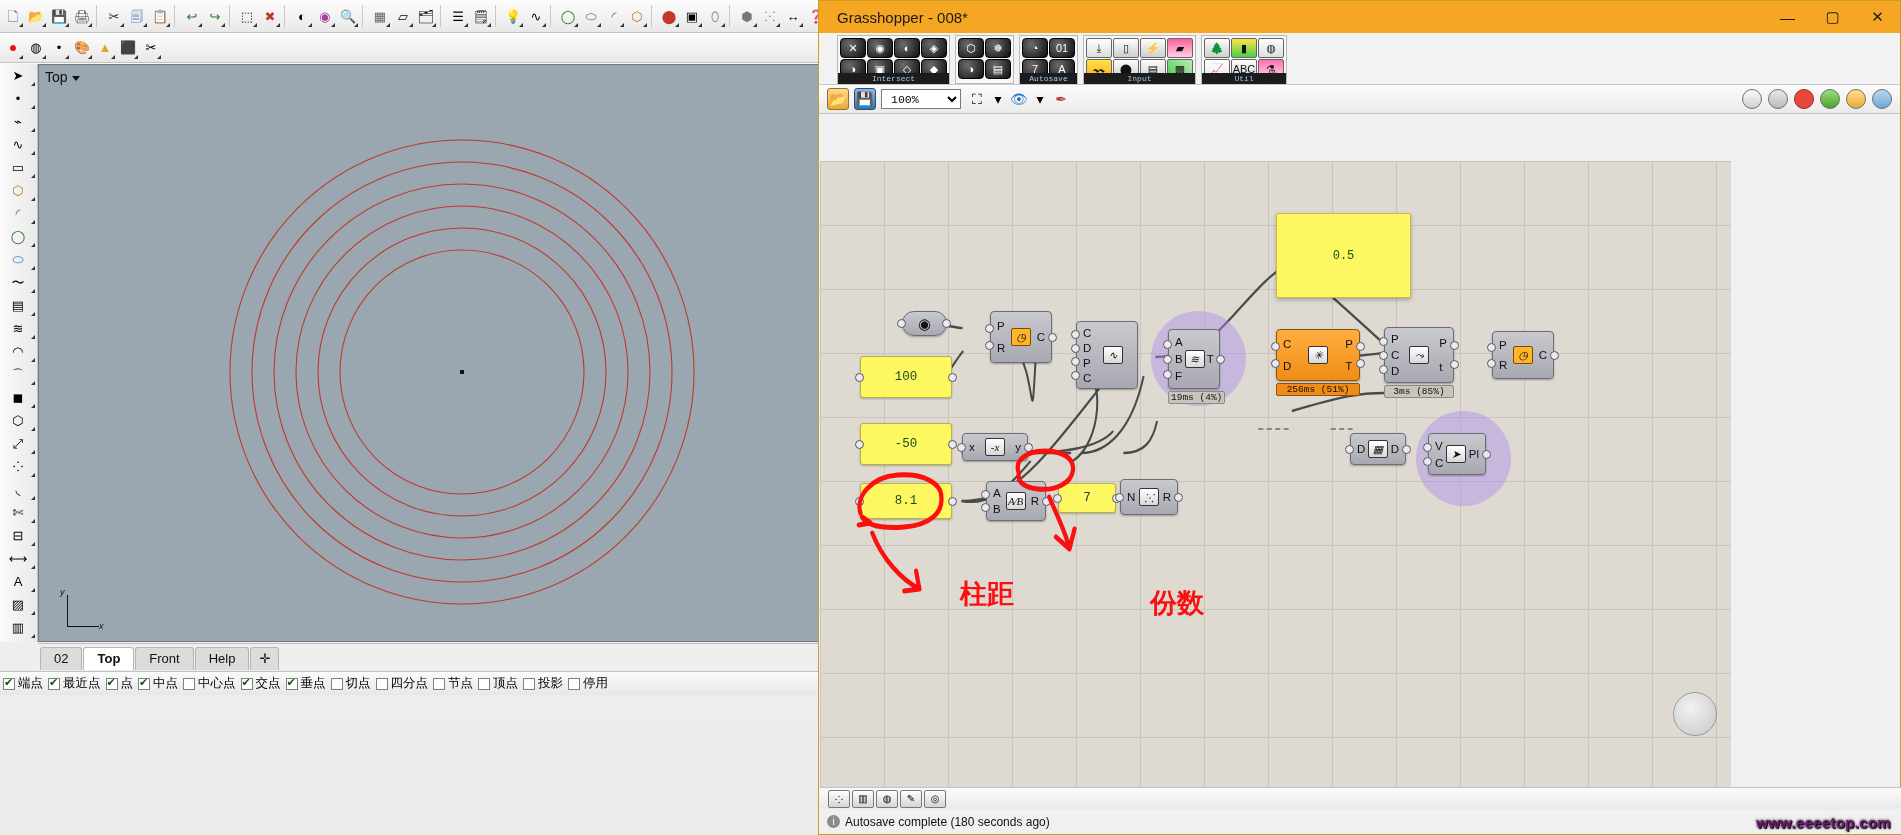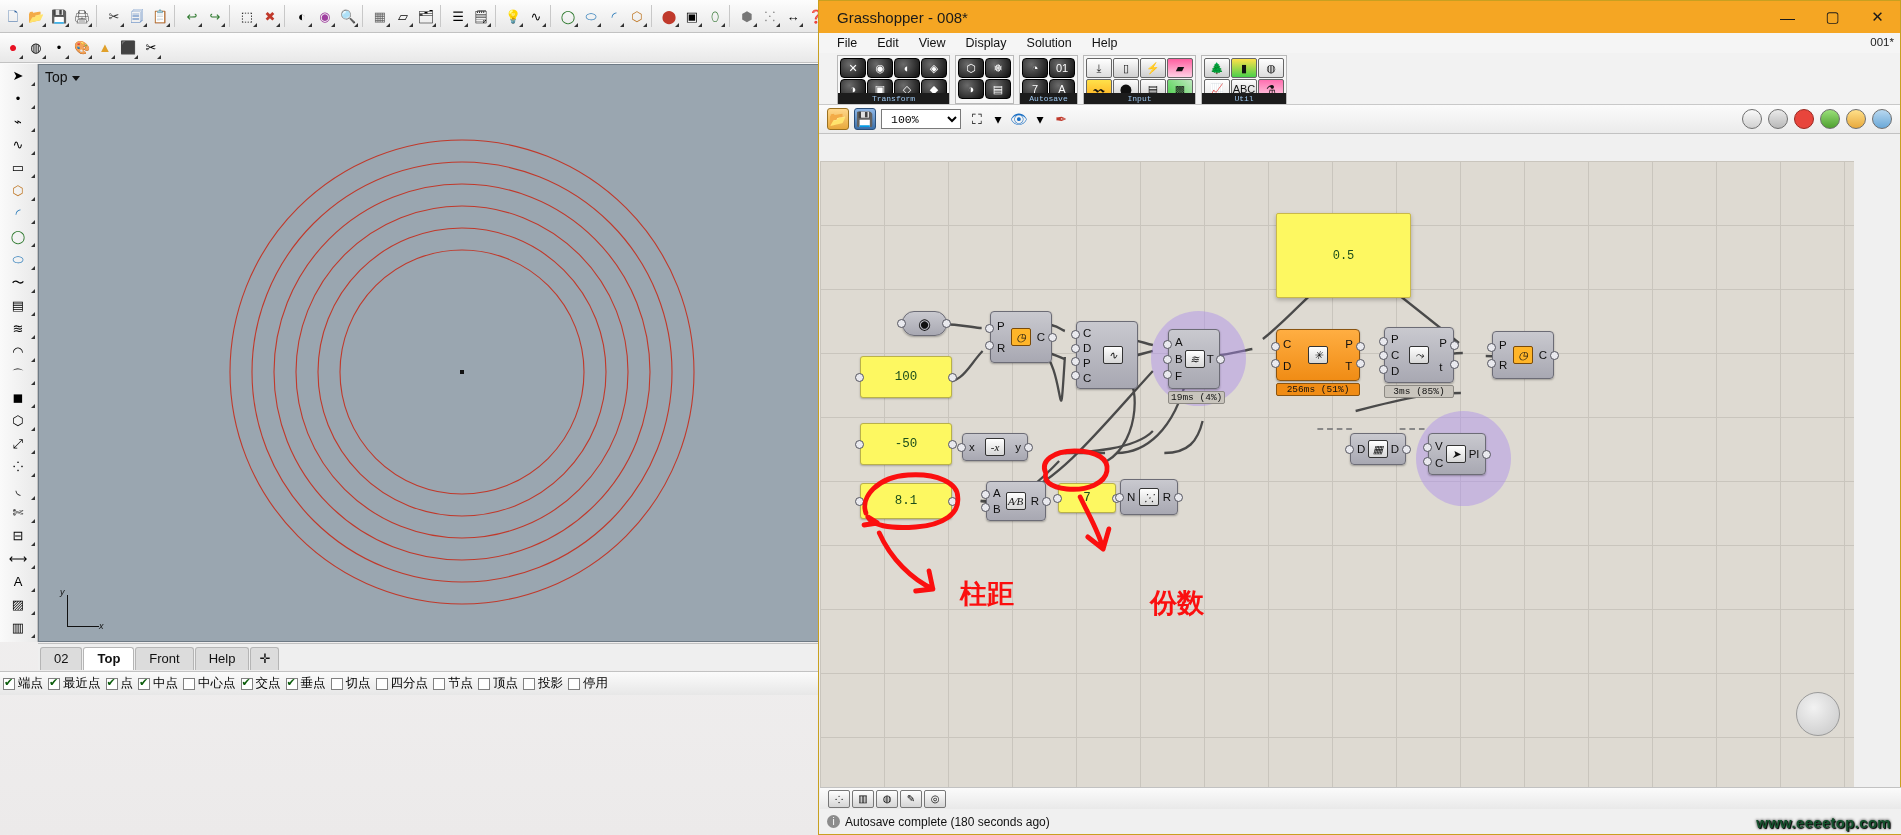--- a/index.html
+++ b/index.html
@@ -98,21 +98,21 @@
     border-bottom:1px solid #c2c2c2; display:flex; align-items:center; gap:5px; padding-left:8px;
     position:relative; }
   .ctb-ico { width:22px;height:22px; display:flex;align-items:center;justify-content:center;
     font-size:14px; border-radius:2px; }
   #zoomsel { width:80px; height:20px; font-size:11.5px; border:1px solid #7a7a7a;
     background:#fff; font-family:"Liberation Mono", monospace; padding-left:5px; }
   #gh-ctb-right { position:absolute; right:8px; display:flex; gap:6px; align-items:center; }
   .circ { width:20px;height:20px;border-radius:50%; border:1px solid #6f6f6f; }
 
   
-  #gh-canvas { position:absolute; left:1px; top:160px; width:1034px; height:630px;
+  #gh-canvas { position:absolute; left:1px; top:160px; width:911px; height:630px;
     background:#dedad2; overflow:hidden; }
   .grid-v,.grid-h { position:absolute; background:#c9c5bd; }
   .grid-v { width:1px; height:100%; }
   .grid-h { height:1px; width:100%; }
 
   
   .node { position:absolute; border-radius:4px;
     background:linear-gradient(#c9c9cf,#a8a8b2); border:1px solid #6c6c76;
     box-shadow:0 1px 2px rgba(0,0,0,.30); display:flex; align-items:center;
     justify-content:space-between; font-size:12px; color:#101010;
@@ -152,21 +152,21 @@
     display:flex; align-items:center; padding-left:8px; gap:2px; }
   .bb-ico { width:22px;height:18px; border:1px solid #777; border-radius:2px;
     background:linear-gradient(#fff,#d5d5d5); display:flex; align-items:center;
     justify-content:center; font-size:10px; }
   #gh-status { position:absolute; left:1px; bottom:0; width:1081px; height:25px;
     background:#f0f0f0; display:flex; align-items:center; padding-left:7px;
     font-size:12px; color:#111; }
   #gh-status .dot { width:13px;height:13px;border-radius:50%;background:#8b8b8b;color:#fff;
     font-size:10px; display:flex;align-items:center;justify-content:center;margin-right:5px; }
   #watermark { position:absolute; right:10px; bottom:3px; font-size:15px; font-weight:bold;
-    color:#14532d; text-shadow:0 0 3px #000,1px 1px 1px #000; letter-spacing:.3px; }
+    color:#701a75; text-shadow:0 0 3px #000,1px 1px 1px #000; letter-spacing:.3px; }
   #gh-compass { position:absolute; right:14px; bottom:55px; width:44px; height:44px;
     border-radius:50%; background:radial-gradient(circle at 40% 35%,#f2f2f2,#c6c6c6);
     border:1px solid #9a9a9a; }
 </style>
 </head>
 <body>
 
 <div id="app">
 
   <div id="rhino">
@@ -349,48 +349,39 @@
 
     <div id="gh-title">
       <span>Grasshopper - 008*</span>
       <div id="gh-wbtns">
         <div class="wbtn">—</div>
         <div class="wbtn">▢</div>
         <div class="wbtn close">✕</div>
       </div>
     </div>
 
-    <div id="gh-menu">
-        <span>File</span>
-        <span>Edit</span>
-        <span>View</span>
-        <span>Display</span>
-        <span>Solution</span>
-        <span>Help</span>
-      <span id="gh-doc">001*</span>
-    </div>
 
 
     <div id="gh-ribbon">
         <div class="rib-grp" style="padding-bottom: 11px;">
           <div class="rib-rows">
             <div class="rib-row">
               <div class="gico dark">✕</div>
               <div class="gico dark">◉</div>
               <div class="gico dark">◐</div>
               <div class="gico dark">◈</div>
             </div>
             <div class="rib-row">
               <div class="gico dark">◑</div>
               <div class="gico dark">▣</div>
               <div class="gico dark">◇</div>
               <div class="gico dark">◆</div>
             </div>
           </div>
-          <div class="rib-lbl">Transform</div>
+          <div class="rib-lbl">Intersect</div>
         </div>
         <div class="rib-grp">
           <div class="rib-rows">
             <div class="rib-row">
               <div class="gico dark">⬡</div>
               <div class="gico dark">❅</div>
             </div>
             <div class="rib-row">
               <div class="gico dark">◑</div>
               <div class="gico dark">▤</div>

